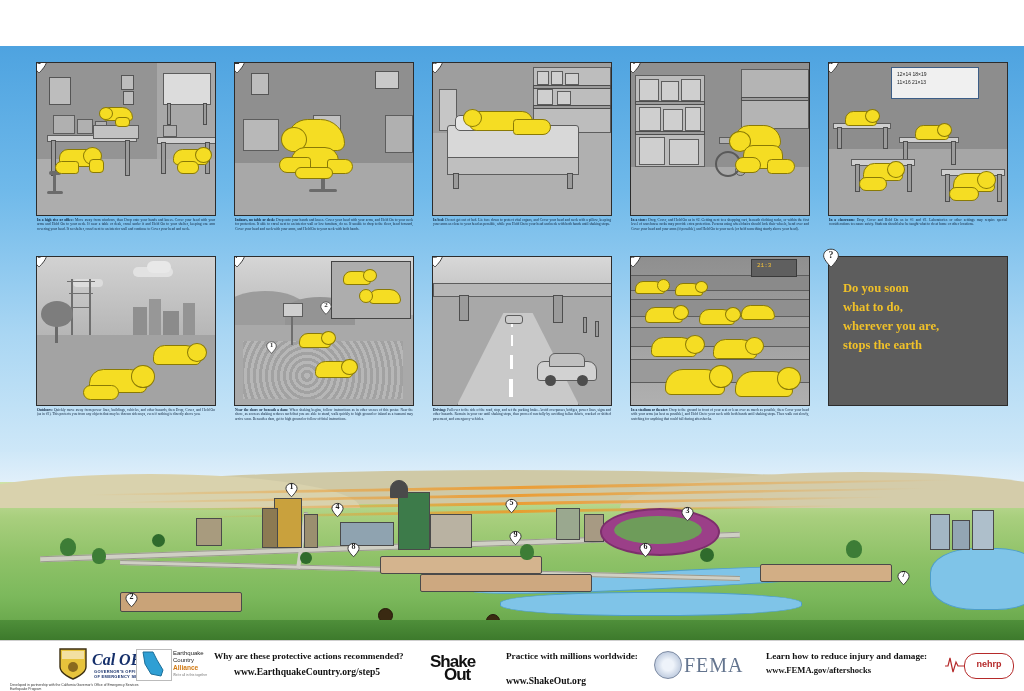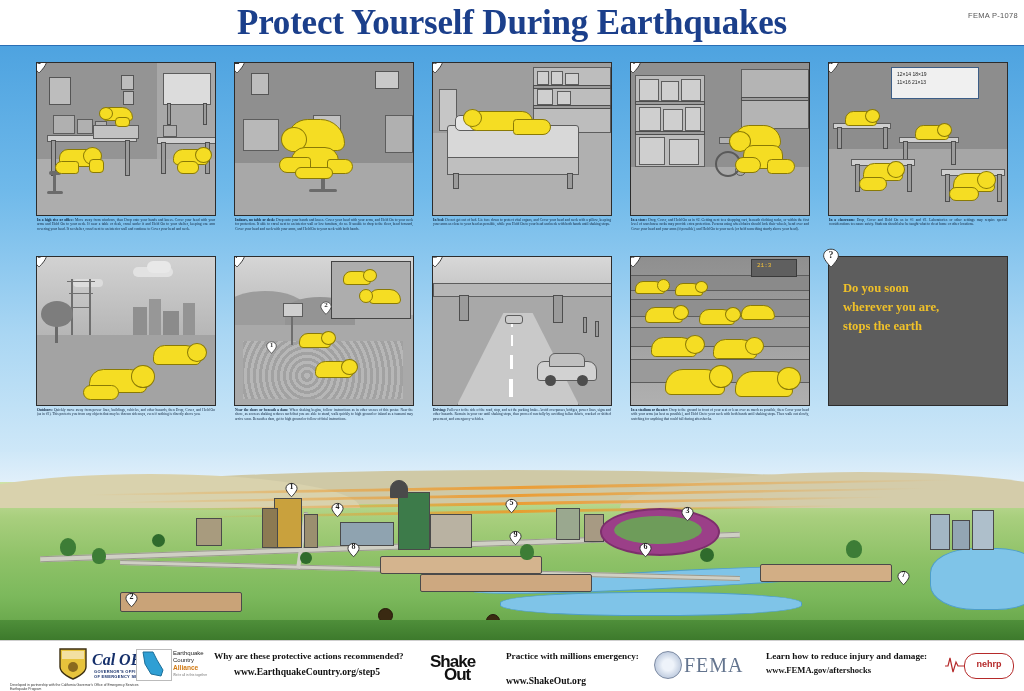--- a/index.html
+++ b/index.html
@@ -125,25 +125,20 @@
   .nehrp{position:absolute;left:20px;top:4px;width:48px;height:24px;border-radius:12px;
     border:1.4px solid #b52a2a;}
   .nehrp span{position:absolute;left:0;top:5px;width:48px;text-align:center;
     font-family:"Liberation Sans", sans-serif;font-weight:bold;font-size:9px;color:#b52a2a;}
 </style>
 </head>
 <body>
 
 <div class="poster">
 
-  <div class="titlebar">
-    <div class="title">Protect Yourself During Earthquakes</div>
-    <div class="pubnum">FEMA P-1078</div>
-    <div class="rulediv"></div>
-  </div>
 
   <div class="skyarea"></div>
 
   <div class="panel" style="left:36px;top:62px;width:182px;height:190px;">
     <div class="pic" style="width:178px;height:152px;">
       <div class="room">
         <div class="wall" style="left:0;top:0;width:120px;height:96px;background:#949494;"></div>
         <div class="wall2" style="left:120px;top:0;width:58px;height:110px;background:#a8a8a8;"></div>
         <div class="floor" style="left:0;top:96px;width:178px;height:56px;background:#adadad;"></div>
         <div class="frame" style="left:12px;top:14px;width:20px;height:26px;"></div>
@@ -545,20 +540,21 @@
 
   <div class="qpanel" style="left:828px;top:256px;width:178px;height:148px;">
     <div class="badge">
       <svg width="20" height="20" viewBox="0 0 20 20">
           <path d="M10 1.2 C5.6 1.2 2.6 4.2 2.6 7.8 C2.6 12 10 19 10 19 C10 19 17.4 12 17.4 7.8 C17.4 4.2 14.4 1.2 10 1.2 Z" fill="#ffffff" stroke="#3a3a3a" stroke-width="1"></path>
         </svg>
       <div class="bnum">?</div>
     </div>
     <div class="qtext">
       <div>Do you soon</div>
+      <div>what to do,</div>
       <div>wherever you are,</div>
       <div>stops the earth</div>
     </div>
   </div>
 
   <div class="city">
     <div class="citysky"></div>
     <div class="ground"></div>
 
     <div style="position:absolute;left:0;top:18px;width:1024px;height:34px;background:#cfc9a6;border-radius:50% 50% 0 0 / 100% 100% 0 0;"></div>
@@ -703,21 +699,21 @@
       <div class="flabel">Why are these protective actions recommended?</div>
       <div class="furl" style="margin-top:5px;margin-left:20px;">www.EarthquakeCountry.org/step5</div>
     </div>
 
     <div class="fitem" style="left:430px;top:8px;width:240px;height:36px;">
       <div class="so-wrap">
         <div class="so-1">Shake</div>
         <div class="so-2">Out</div>
       </div>
       <div style="position:absolute;left:76px;top:2px;">
-        <div class="flabel">Practice with millions emergency:</div>
+        <div class="flabel">Practice with millions worldwide:</div>
         <div class="furl" style="margin-top:14px;">www.ShakeOut.org</div>
       </div>
     </div>
 
     <div class="fitem" style="left:654px;top:6px;width:300px;height:38px;">
       <div class="fema-seal"></div>
       <div class="fema-word">FEMA</div>
       <div style="position:absolute;left:112px;top:4px;">
         <div class="flabel">Learn how to reduce injury and damage:</div>
         <div class="furl" style="margin-top:4px;font-size:8.6px;">www.FEMA.gov/aftershocks</div>

